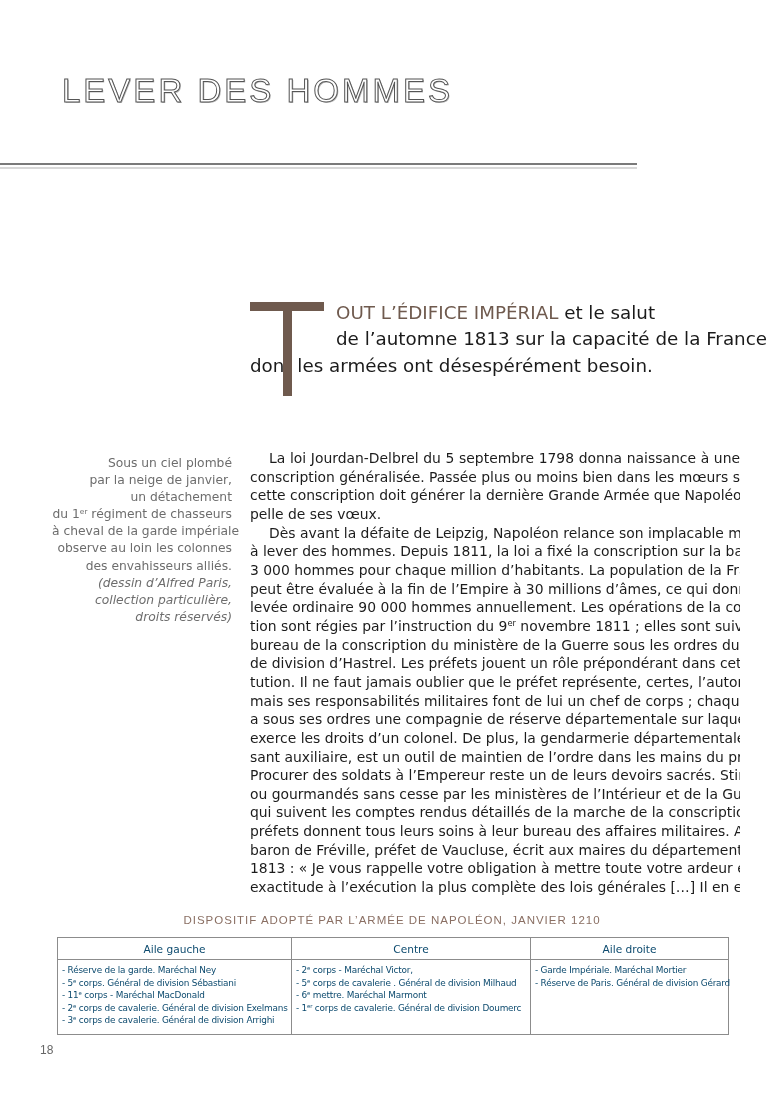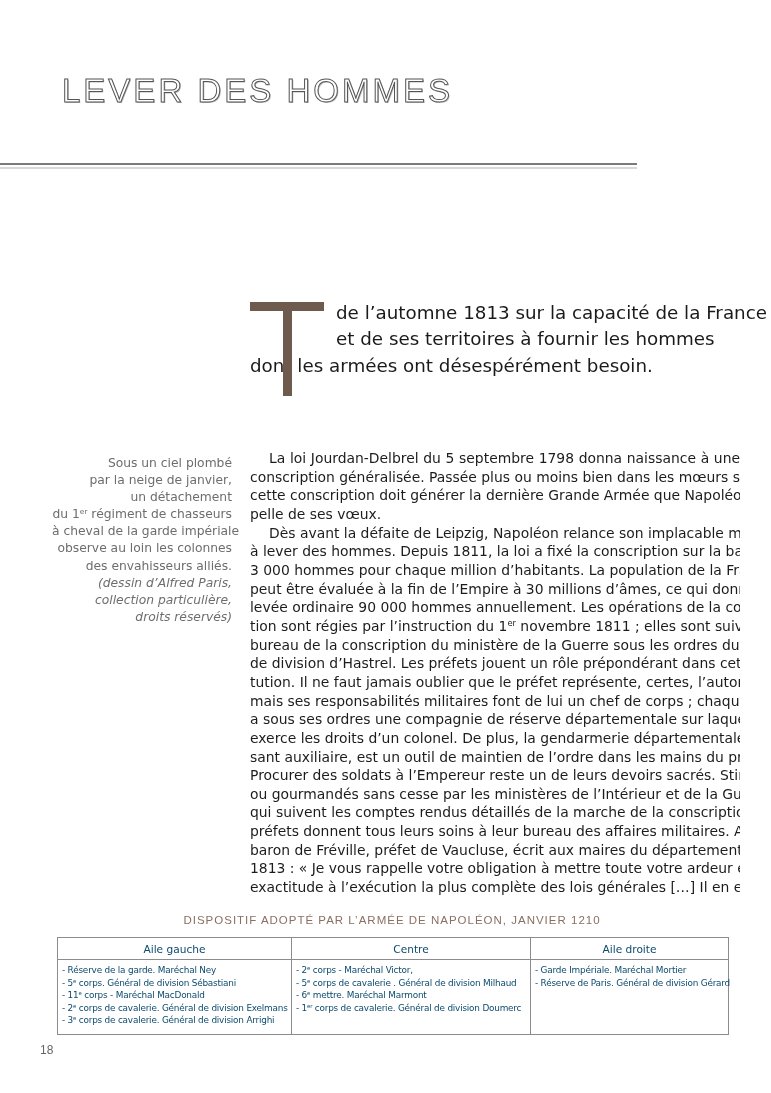--- a/index.html
+++ b/index.html
@@ -80,22 +80,22 @@
 <div class="title-rule">
   <div class="r1"></div>
   <div class="r2"></div>
 </div>
 
 <div class="intro">
   <div class="drop-cap">
     <div class="bar"></div>
     <div class="stem"></div>
   </div>
+  <span class="line indent"><span class="accent">OUT L’ÉDIFICE IMPÉRIAL</span><span> et le salut</span></span>
   <span class="line indent">de l’automne 1813 sur la capacité de la France</span>
-  <span class="line indent">et de ses territoires à fournir les hommes</span>
   <span class="line">dont les armées ont désespérément besoin.</span>
 </div>
 
 <div class="caption">
   <span class="line">Sous un ciel plombé</span>
   <span class="line">par la neige de janvier,</span>
   <span class="line">un détachement</span>
   <span class="line"><span>du 1</span><sup>er</sup><span> régiment de chasseurs</span></span>
   <span class="line">à cheval de la garde impériale</span>
   <span class="line">observe au loin les colonnes</span>
@@ -108,21 +108,21 @@
 <div class="body-text">
   <span class="line para">La loi Jourdan-Delbrel du 5 septembre 1798 donna naissance à une</span>
   <span class="line">conscription généralisée. Passée plus ou moins bien dans les mœurs sociales,</span>
   <span class="line">cette conscription doit générer la dernière Grande Armée que Napoléon ap-</span>
   <span class="line last">pelle de ses vœux.</span>
   <span class="line para">Dès avant la défaite de Leipzig, Napoléon relance son implacable machine</span>
   <span class="line">à lever des hommes. Depuis 1811, la loi a fixé la conscription sur la base de</span>
   <span class="line">3 000 hommes pour chaque million d’habitants. La population de la France</span>
   <span class="line">peut être évaluée à la fin de l’Empire à 30 millions d’âmes, ce qui donne en</span>
   <span class="line">levée ordinaire 90 000 hommes annuellement. Les opérations de la conscrip-</span>
-  <span class="line"><span>tion sont régies par l’instruction du 1</span><sup>er</sup><span> novembre 1811 ; elles sont suivies par le</span></span>
+  <span class="line"><span>tion sont régies par l’instruction du 9</span><sup>er</sup><span> novembre 1811 ; elles sont suivies par le</span></span>
   <span class="line">bureau de la conscription du ministère de la Guerre sous les ordres du général</span>
   <span class="line">de division d’Hastrel. Les préfets jouent un rôle prépondérant dans cette insti-</span>
   <span class="line">tution. Il ne faut jamais oublier que le préfet représente, certes, l’autorité civile,</span>
   <span class="line">mais ses responsabilités militaires font de lui un chef de corps ; chaque préfet</span>
   <span class="line">a sous ses ordres une compagnie de réserve départementale sur laquelle il</span>
   <span class="line">exerce les droits d’un colonel. De plus, la gendarmerie départementale, puis-</span>
   <span class="line">sant auxiliaire, est un outil de maintien de l’ordre dans les mains du préfet.</span>
   <span class="line">Procurer des soldats à l’Empereur reste un de leurs devoirs sacrés. Stimulés</span>
   <span class="line">ou gourmandés sans cesse par les ministères de l’Intérieur et de la Guerre,</span>
   <span class="line">qui suivent les comptes rendus détaillés de la marche de la conscription, les</span>

